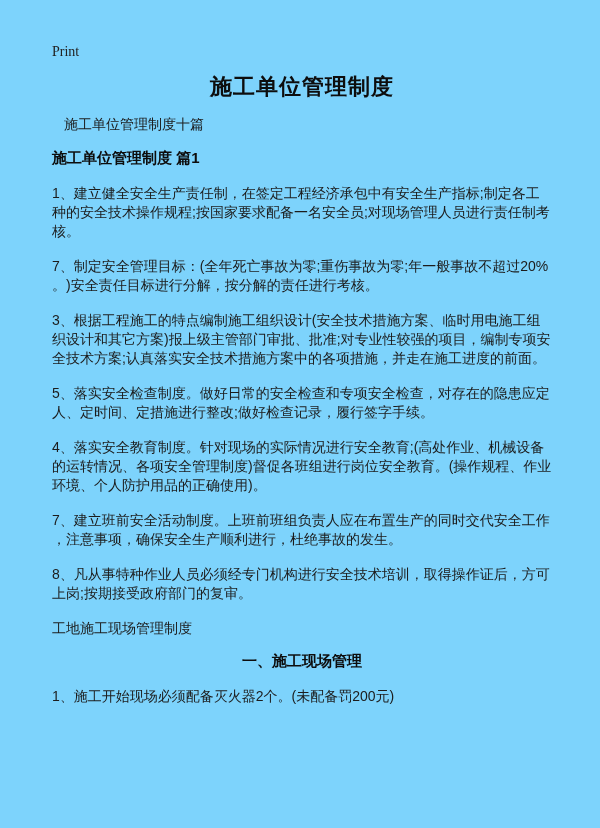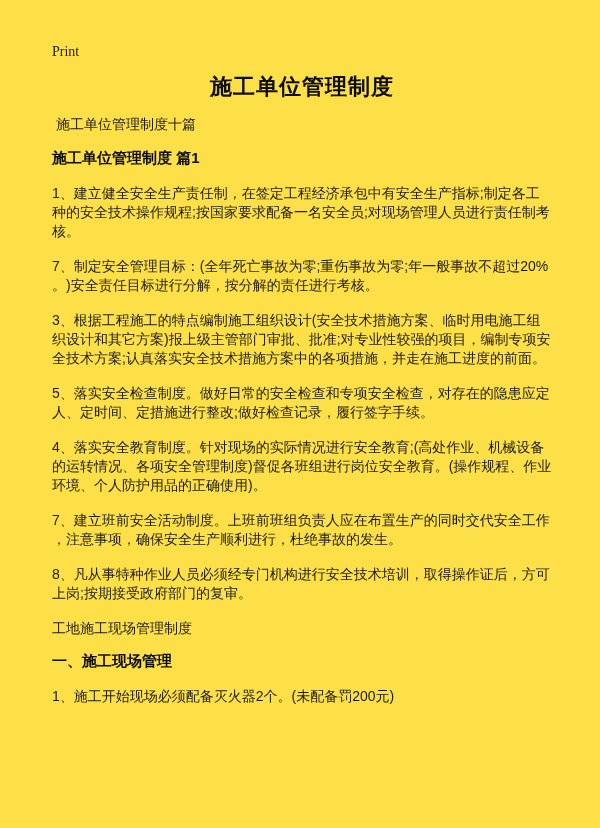--- a/index.html
+++ b/index.html
@@ -12,52 +12,53 @@
     height: 828px;
     overflow: hidden;
     font-family: "Liberation Sans", sans-serif;
     color: #1c1c1c;
   }
   .page {
     box-sizing: border-box;
     width: 600px;
     height: 828px;
     padding: 44px 48px 0 52px;
-    background: #fde047;
+    background: #7dd3fc;
   }
   .print-link {
     font-family: "Liberation Serif", serif;
     font-size: 14px;
     color: #222222;
     margin: 0 0 10px 0;
   }
   .doc-title {
     font-size: 22px;
     font-weight: bold;
     color: #0d0d0d;
     text-align: center;
     letter-spacing: 1px;
     margin: 12px 0 14px 0;
   }
   .subtitle {
     font-size: 14px;
-    margin: 0 0 13px 4px;
+    margin: 0 0 13px 12px;
     color: #1c1c1c;
   }
   .sec-heading {
     font-size: 15px;
     font-weight: bold;
     color: #0d0d0d;
     margin: 15px 0 13px 0;
   }
   .sub-heading {
     font-size: 15px;
     font-weight: bold;
     color: #0d0d0d;
     margin: 14px 0 13px 0;
+    text-align: center;
   }
   .para {
     font-size: 14px;
     line-height: 19px;
     margin: 16px 0 12px 0;
     width: 500px;
     color: #1c1c1c;
     word-break: break-all;
     line-break: anywhere;
   }

